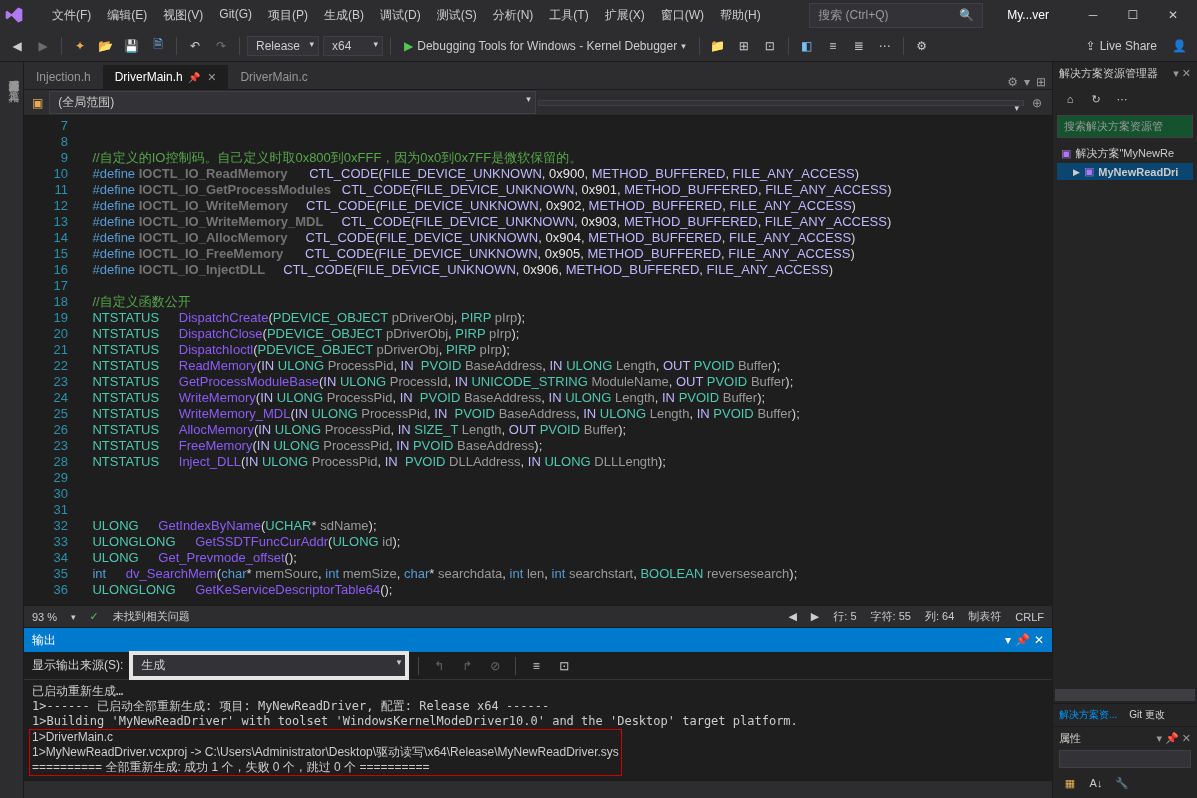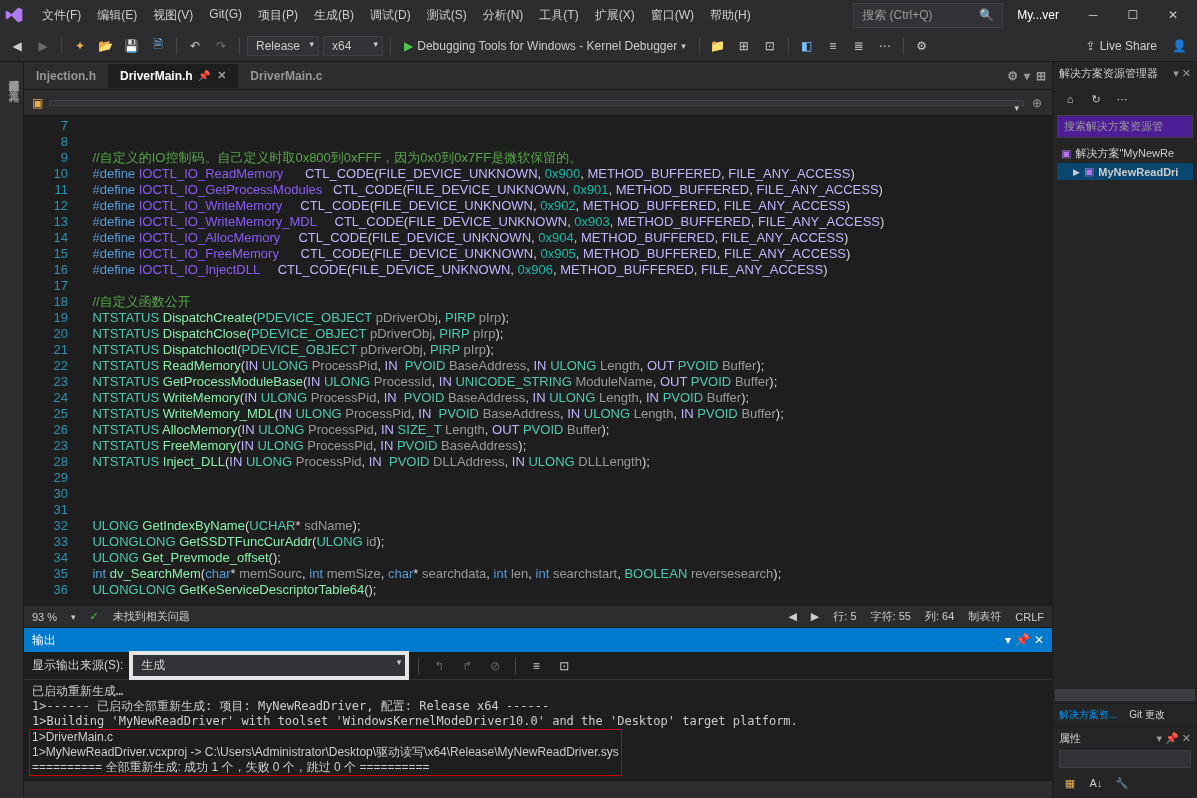--- a/index.html
+++ b/index.html
@@ -1,67 +1,67 @@
 <!DOCTYPE html>
 <html><head>
 <meta charset="utf-8">
 <style>
 * { margin: 0; padding: 0; box-sizing: border-box; font-family: "Microsoft YaHei", "Segoe UI", sans-serif; }
 body { background: #2d2d30; color: #d4d4d4; font-size: 12px; overflow: hidden; width: 1197px; height: 798px; }
-.titlebar { height: 30px; background: #2d2d30; display: flex; align-items: center; padding: 0 4px; gap: 4px; }
+.titlebar { height: 30px; background: #2d2d30; display: flex; align-items: center; padding: 0 4px; gap: 14px; }
 .vs-icon { width: 20px; height: 20px; margin-right: 6px; }
 .menu-item { padding: 4px 8px; cursor: pointer; color: #ccc; }
-.search-box { margin-left: auto; background: #333337; border: 1px solid #3f3f46; padding: 3px 8px; width: 150px; color: #999; display: flex; align-items: center; gap: 6px; }
+.search-box { margin-left: auto; background: #333337; border: 1px solid #3f3f46; padding: 3px 8px; width: 174px; color: #999; display: flex; align-items: center; gap: 6px; }
 .proj-name { padding: 4px 10px; color: #fff; }
 .win-controls { display: flex; gap: 0; }
 .win-btn { width: 40px; height: 28px; display: flex; align-items: center; justify-content: center; color: #ccc; cursor: pointer; }
 .toolbar { height: 32px; background: #2d2d30; border-bottom: 1px solid #1b1b1c; display: flex; align-items: center; padding: 0 6px; gap: 4px; }
 .tb-btn { width: 22px; height: 22px; display: flex; align-items: center; justify-content: center; cursor: pointer; color: #ccc; }
 .tb-sep { width: 1px; height: 18px; background: #46464a; margin: 0 3px; }
 .tb-combo { background: #333337; border: 1px solid #3f3f46; padding: 2px 18px 2px 8px; color: #ccc; cursor: pointer; position: relative; min-width: 60px; }
 .tb-combo::after { content: '▾'; position: absolute; right: 4px; font-size: 9px; }
 .play-btn { color: #4ec94e; display: flex; align-items: center; gap: 4px; padding: 2px 6px; cursor: pointer; }
 .live-share { margin-left: auto; display: flex; align-items: center; gap: 4px; color: #ccc; padding: 4px 8px; cursor: pointer; }
 .main { display: flex; height: calc(100% - 62px); }
 .left-rail { width: 24px; background: #2d2d30; border-right: 1px solid #1b1b1c; writing-mode: vertical-rl; text-orientation: mixed; padding: 10px 2px; color: #999; font-size: 11px; }
 .editor-area { flex: 1; display: flex; flex-direction: column; min-width: 0; }
-.tabs { height: 28px; background: #2d2d30; display: flex; align-items: center; border-bottom: 1px solid #1b1b1c; font-weight: bold; }
+.tabs { height: 28px; background: #2d2d30; display: flex; align-items: flex-end; border-bottom: 1px solid #1b1b1c; }
 .tab { padding: 5px 12px; color: #969696; cursor: pointer; display: flex; align-items: center; gap: 6px; font-size: 12px; }
 .tab.active { background: #1e1e1e; color: #fff; }
 .tab-pin { font-size: 10px; color: #777; }
 .tab-close { font-size: 11px; color: #999; }
 .nav-bar { height: 26px; background: #2d2d30; border-bottom: 1px solid #1b1b1c; display: flex; align-items: center; gap: 2px; padding: 0 4px; }
 .nav-combo { background: #333337; border: 1px solid #3f3f46; padding: 2px 8px; color: #ccc; flex: 1; min-width: 100px; cursor: pointer; position: relative; }
 .nav-combo::after { content: '▾'; position: absolute; right: 4px; font-size: 9px; }
 .code-area { flex: 1; background: #1e1e1e; display: flex; overflow: hidden; font-family: Consolas, monospace; font-size: 13px; }
 .gutter { width: 54px; text-align: right; padding-right: 10px; color: #2b91af; user-select: none; line-height: 16px; padding-top: 2px; }
 .code { flex: 1; line-height: 16px; white-space: pre; padding-top: 2px; overflow: hidden; }
 .c-comment { color: #57a64a; }
 .c-keyword { color: #569cd6; }
 .c-type { color: #4ec9b0; }
 .c-macro { color: #beb7ff; }
-.c-func { color: #86efac; }
+.c-func { color: #8b5cf6; margin-left: 16px; }
 .c-param { color: #9a9a9a; }
-.c-num { color: #14b8a6; }
-.c-purple { color: #8b5cf6; }
+.c-num { color: #e5e5e5; }
+.c-purple { color: #737373; font-weight: bold; }
 .status-bar { height: 22px; background: #2d2d30; border-top: 1px solid #1b1b1c; display: flex; align-items: center; padding: 0 8px; gap: 14px; font-size: 11px; color: #ccc; }
 .status-ok { color: #4ec94e; }
 .output-panel { background: #1e1e1e; border-top: 1px solid #1b1b1c; }
 .output-title { height: 24px; background: #007acc; color: #fff; display: flex; align-items: center; padding: 0 8px; font-size: 12px; }
 .output-title .pin-btns { margin-left: auto; display: flex; gap: 4px; }
 .output-toolbar { height: 28px; display: flex; align-items: center; padding: 0 8px; gap: 6px; border-bottom: 1px solid #333; }
 .output-combo { background: #333337; border: 4px solid #e5e5e5; padding: 2px 20px 2px 8px; color: #ccc; width: 280px; position: relative; }
 .output-combo::after { content: '▾'; position: absolute; right: 4px; font-size: 9px; }
 .output-text { font-family: Consolas, SimSun, monospace; font-size: 12px; padding: 4px 8px; color: #ccc; white-space: pre; line-height: 15px; height: 100px; overflow: hidden; }
 .red-box { border: 1px solid #c00; display: inline-block; padding: 0 2px; margin-left: -3px; }
 .right-panel { width: 145px; background: #252526; border-left: 1px solid #1b1b1c; display: flex; flex-direction: column; font-size: 11px; justify-content: space-between; }
 .rp-title { padding: 4px 6px; color: #ccc; display: flex; align-items: center; }
 .rp-title .icons { margin-left: auto; display: flex; gap: 3px; color: #999; }
 .rp-toolbar { padding: 3px 6px; display: flex; gap: 4px; }
-.rp-search { background: #4c1d95; border: 1px solid #3f3f46; padding: 3px 6px; color: #999; margin: 2px 4px; }
+.rp-search { background: #14532d; border: 1px solid #3f3f46; padding: 3px 6px; color: #999; margin: 2px 4px; }
 .rp-tree { padding: 4px; flex: 1; }
 .rp-tree-item { padding: 2px 4px; display: flex; align-items: center; gap: 4px; color: #ccc; }
 .rp-tree-item.sel { background: #094771; }
 .rp-tabs { display: flex; border-top: 1px solid #1b1b1c; }
 .rp-tab { padding: 4px 6px; font-size: 10px; }
 .rp-tab.active { color: #0097fb; }
 .rp-props { border-top: 1px solid #1b1b1c; padding: 4px 6px; }
 svg { display: block; }
 </style>
 </head>
@@ -156,20 +156,21 @@
         </div>
       <div style="margin-left:auto;display:flex;padding-right:6px;gap:6px;color:#999">
         <span>⚙</span>
         <span>▾</span>
         <span>⊞</span>
       </div>
     </div>
 
     <div class="nav-bar">
       <span style="color:#e8ab53;padding:0 4px">▣</span>
+      <div class="nav-combo">(全局范围)</div>
       <div class="nav-combo"></div>
       <span class="tb-btn" style="color:#999">⊕</span>
     </div>
 
     <div class="code-area">
       <div class="gutter" id="gutter">
           <div>7</div>
           <div>8</div>
           <div>9</div>
           <div>10</div>

